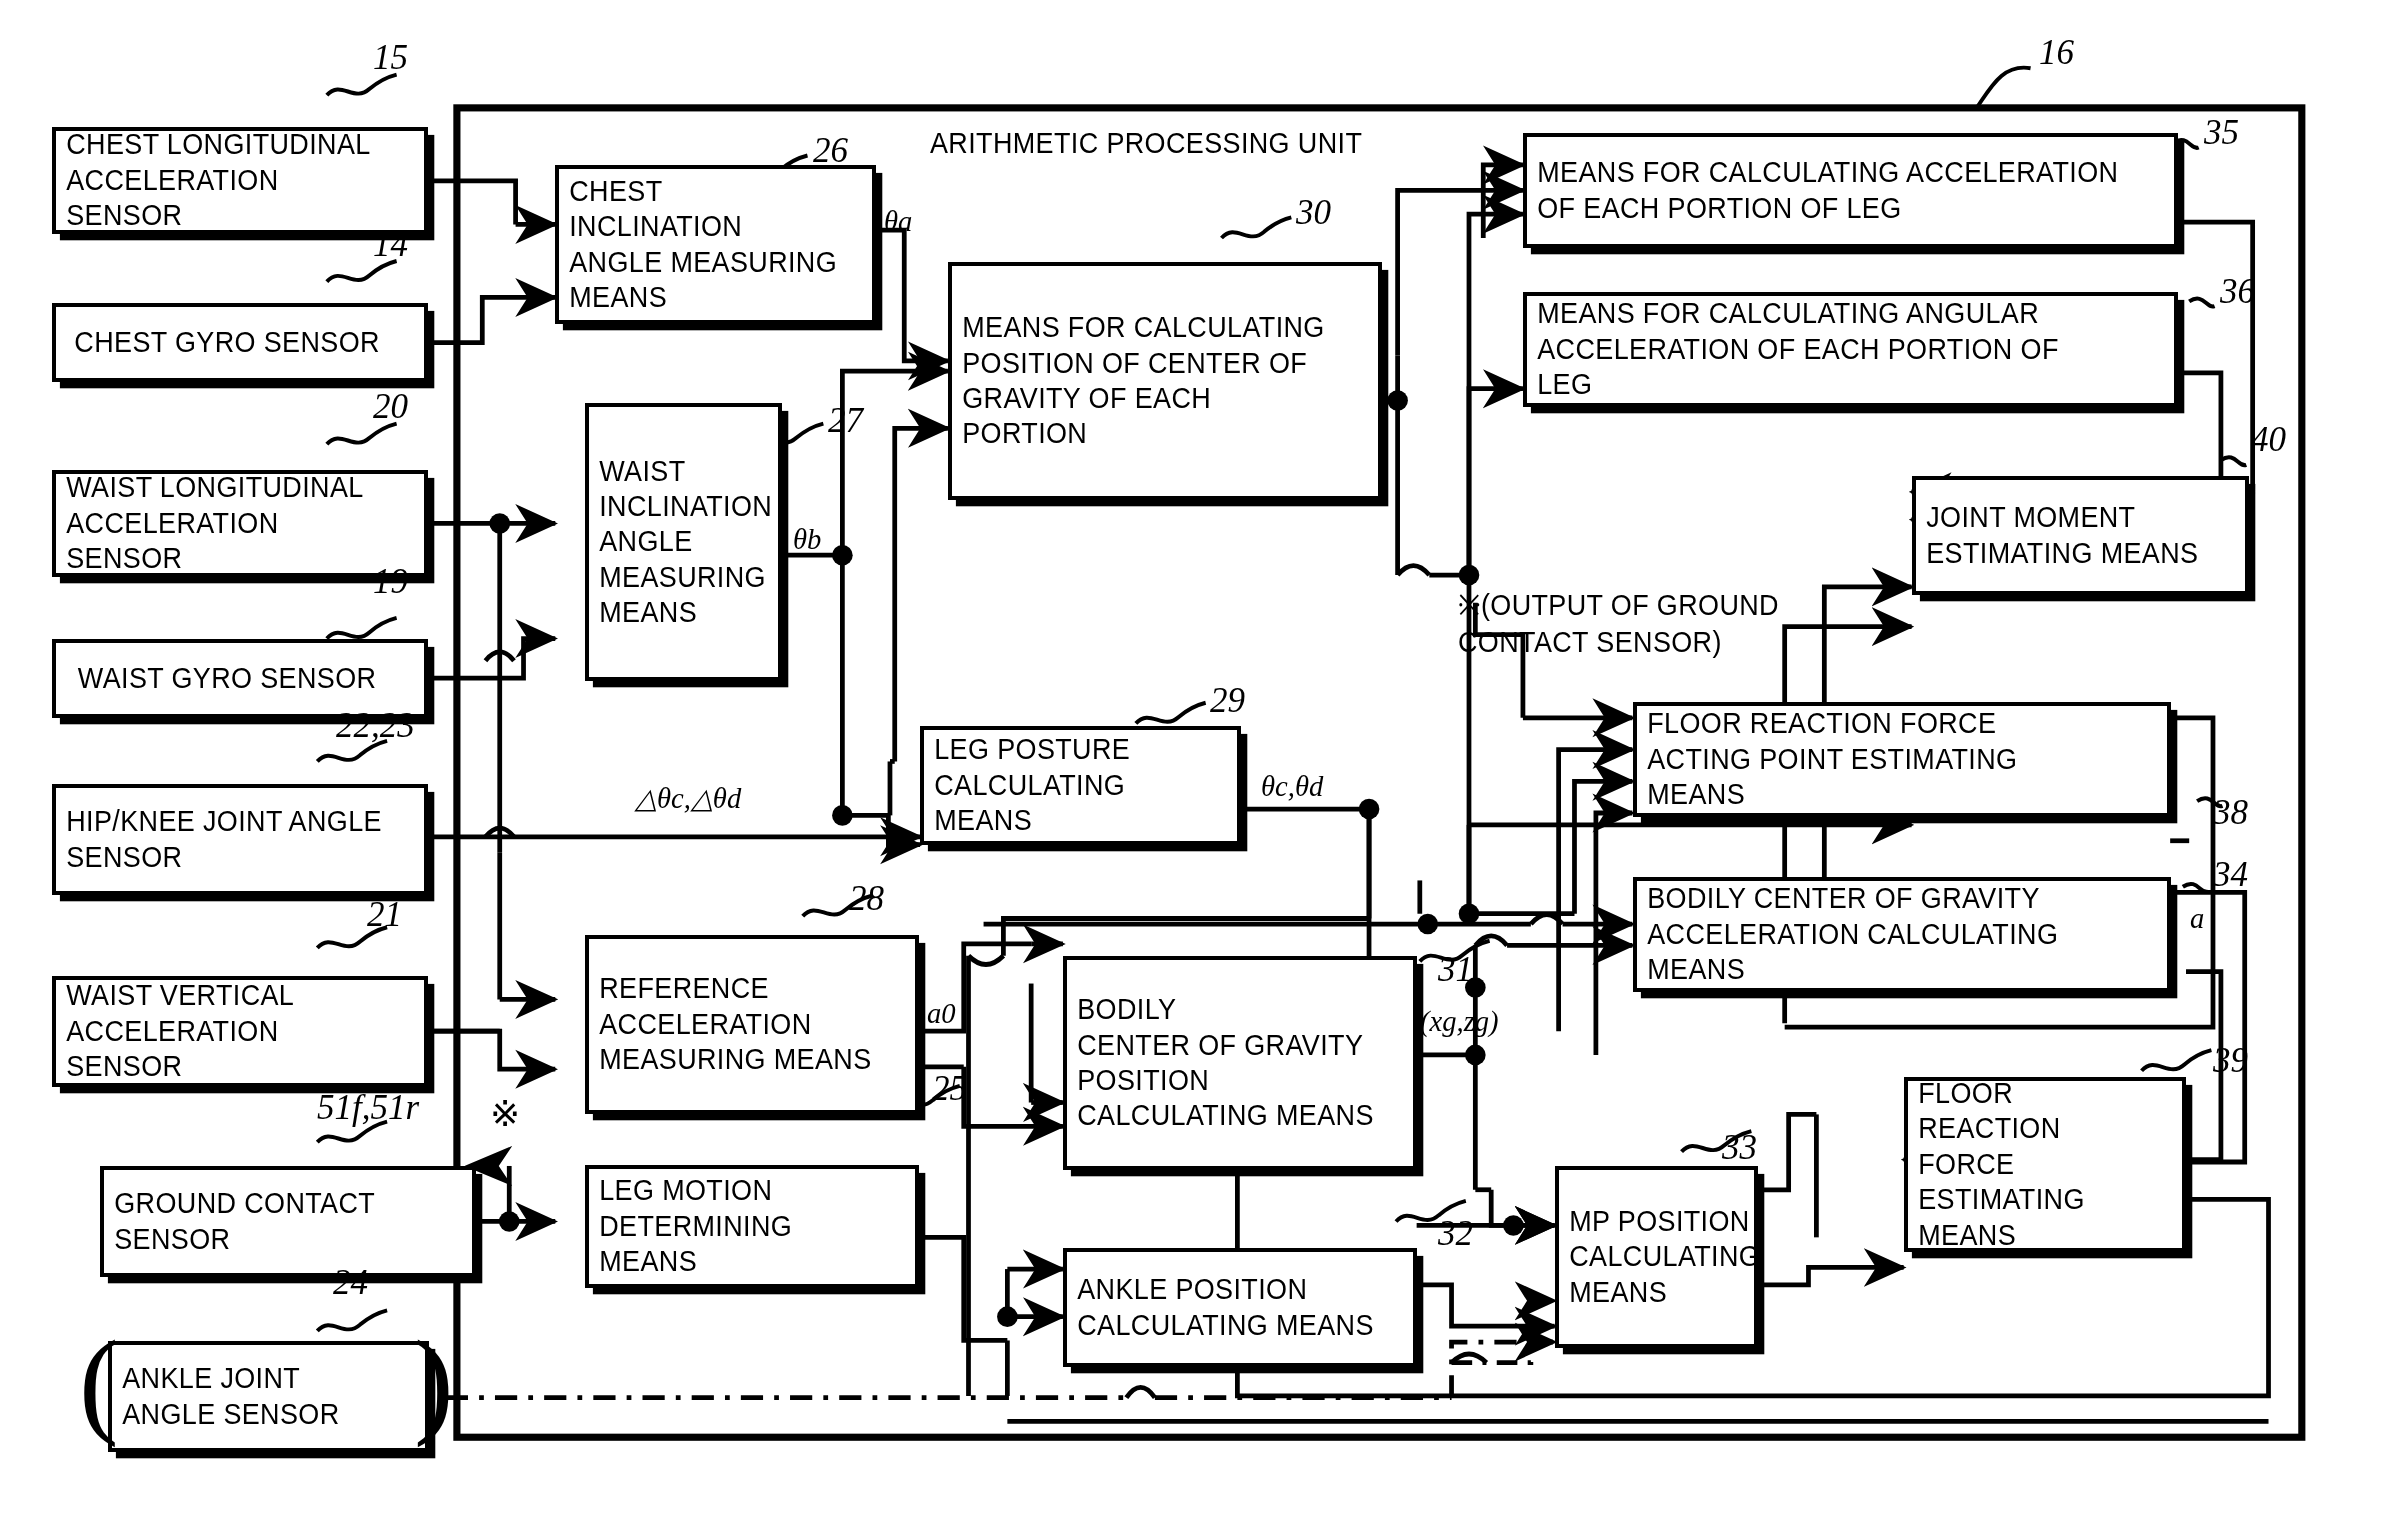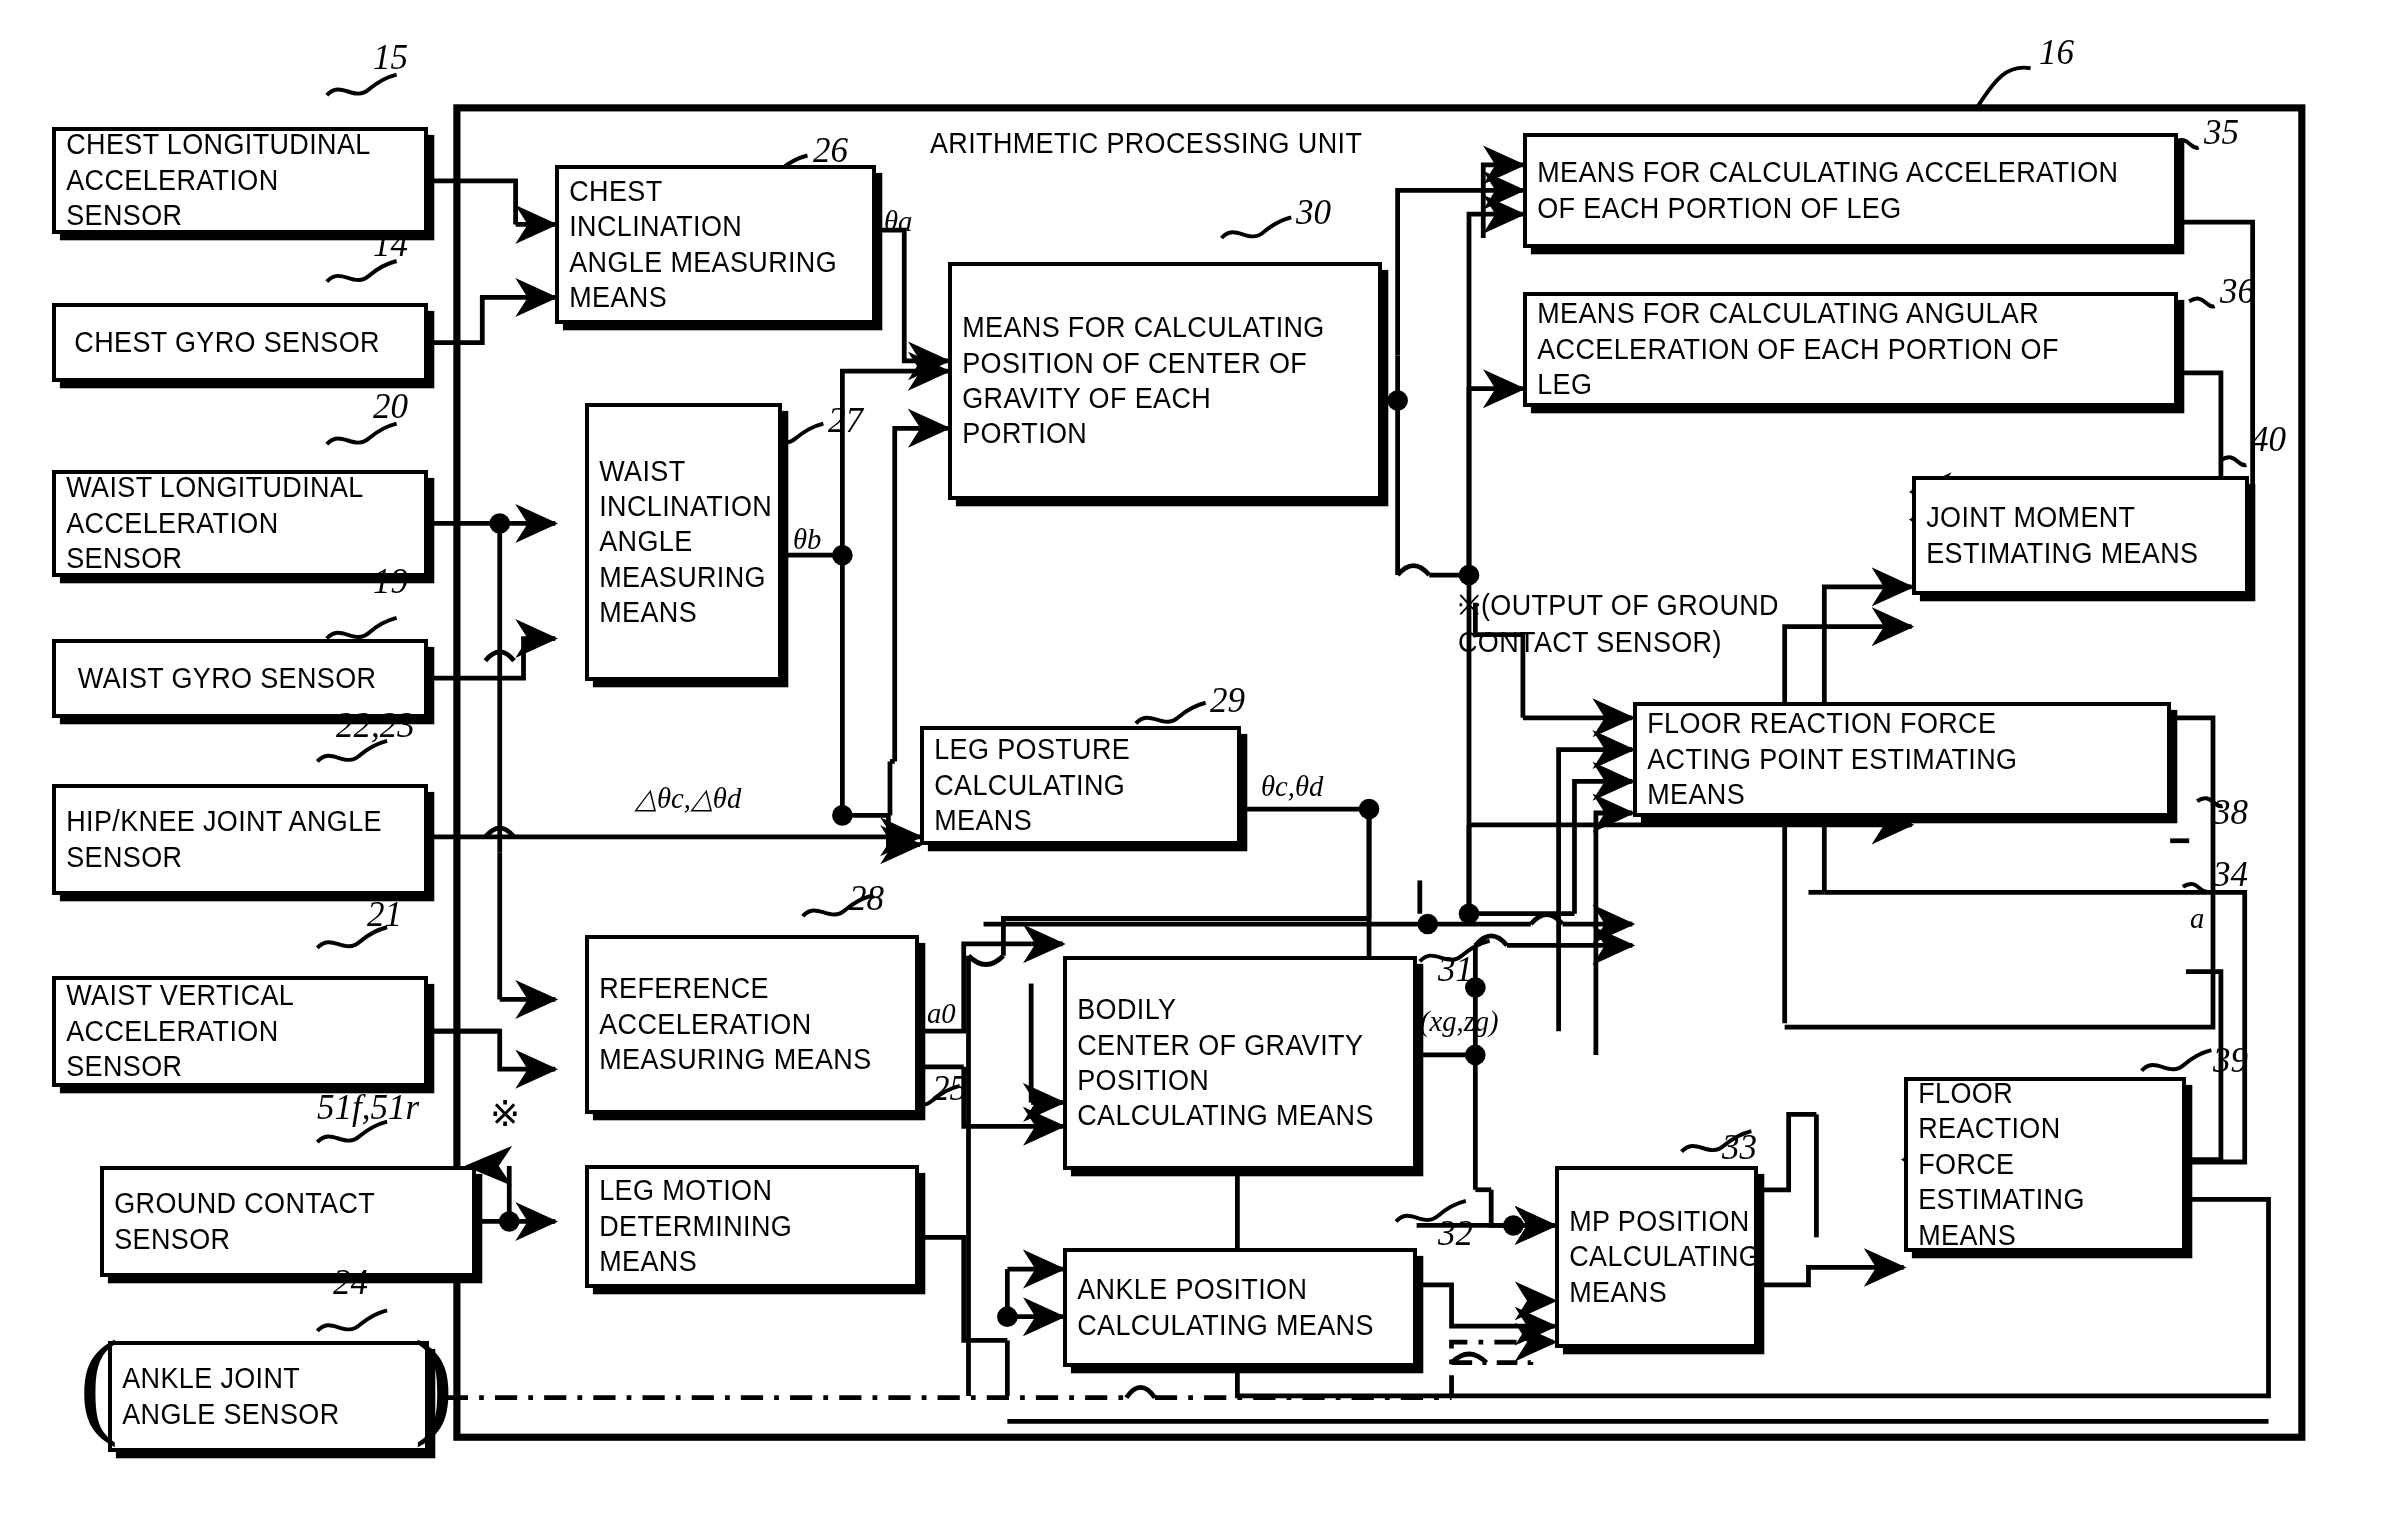--- a/index.html
+++ b/index.html
@@ -326,20 +326,24 @@
 CALCULATING MEANS</span>
   </div>
   <div class="ref" style="left:1210px;top:681px;">29</div>
 
   <div class="box" style="left:1633px;top:702px;width:538px;height:115px;">
     <span class="txt">FLOOR REACTION FORCE
 ACTING POINT ESTIMATING MEANS</span>
   </div>
   <div class="ref" style="left:2213px;top:793px;">38</div>
 
+  <div class="box" style="left:1633px;top:877px;width:538px;height:115px;">
+    <span class="txt">BODILY CENTER OF GRAVITY
+ACCELERATION CALCULATING MEANS</span>
+  </div>
   <div class="ref" style="left:2213px;top:855px;">34</div>
 
   <div class="box" style="left:585px;top:935px;width:334px;height:179px;">
     <span class="txt">REFERENCE
 ACCELERATION
 MEASURING MEANS</span>
   </div>
   <div class="ref" style="left:849px;top:879px;">28</div>
 
   <div class="box" style="left:1063px;top:956px;width:354px;height:214px;">

